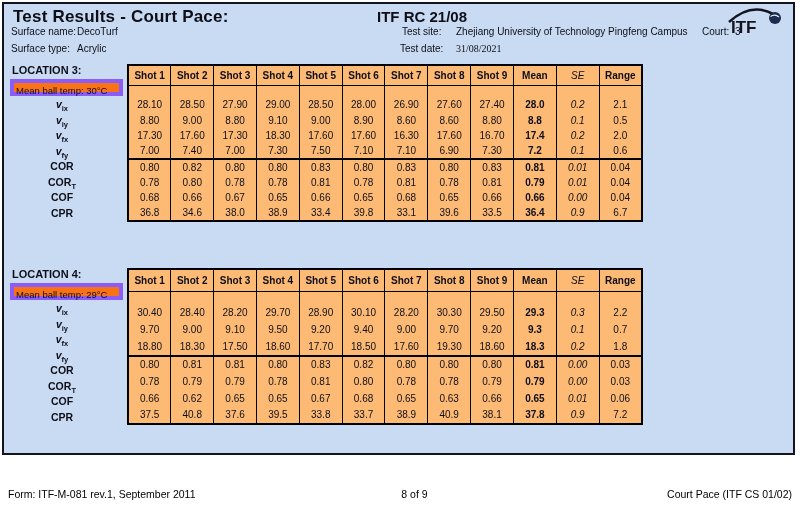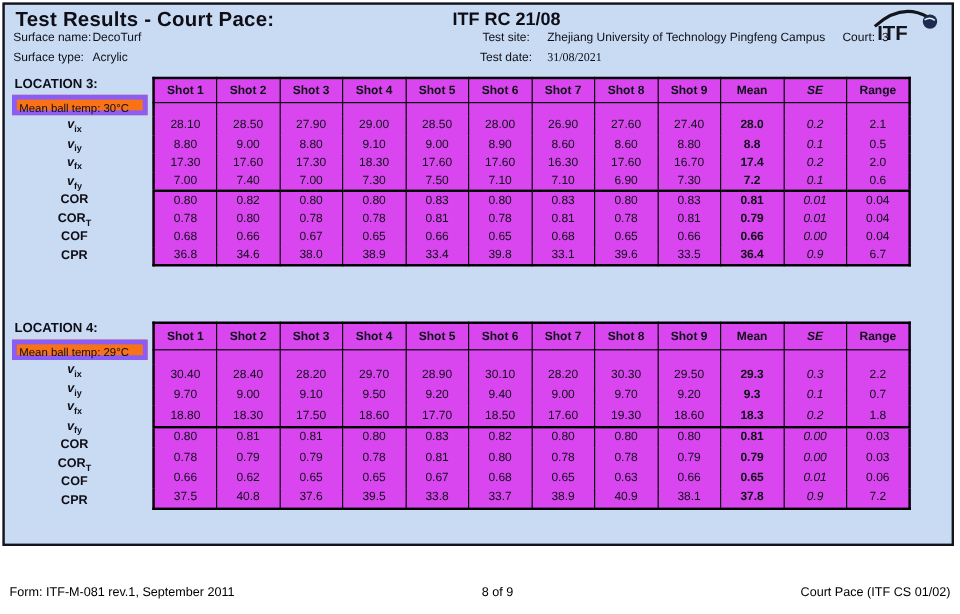--- a/index.html
+++ b/index.html
@@ -21,26 +21,26 @@
   .section { position:absolute; left:6px; display:flex; }
   .left-col { width:117px; }
   .loc-name { font-weight:bold; font-size:11px; height:15px; padding-left:2px; }
   .temp-box { border:4px solid #8b5cf6; background:#f97316; font-size:9.5px; height:17px; line-height:13px;
               padding:1px 0 0 2px; width:113px; }
   .row-labels { margin-top:1px; }
   .rlabel { height:15.5px; line-height:15.5px; font-size:10.5px; font-weight:bold; text-align:center; width:104px; }
   .rlabel sub { font-size:7.5px; font-weight:bold; }
   .vit { font-style:italic; }
 
-  table.grid { border-collapse:collapse; table-layout:fixed; width:632px; border:2px solid #000; background:#d946ef; }
+  table.grid { border-collapse:collapse; table-layout:fixed; width:516px; border:2px solid #000; background:#fdba74; }
   .grid th, .grid td { border-left:1px solid #000; border-right:1px solid #000;
                        text-align:center; font-size:10px; padding:0; overflow:hidden; }
   .grid th { height:20px; font-weight:bold; border-bottom:1px solid #000; font-size:10px; }
   .grid th.se, .grid td.se { font-style:italic; }
-  .grid th.se { font-weight:bold; }
+  .grid th.se { font-weight:normal; }
   .grid td { height:15.5px; }
   .grid tr.sp td { height:12px; }
   .grid tr.grp td { border-top:2px solid #000; }
   .grid td.mean { font-weight:bold; }
 
   .footer { position:absolute; top:488px; font-size:10.5px; color:#000; }
   .f-left { left:8px; }
   .f-center { left:0; width:800px; text-align:center;padding-left:29px; }
   .f-right { right:8px; }
 </style>

